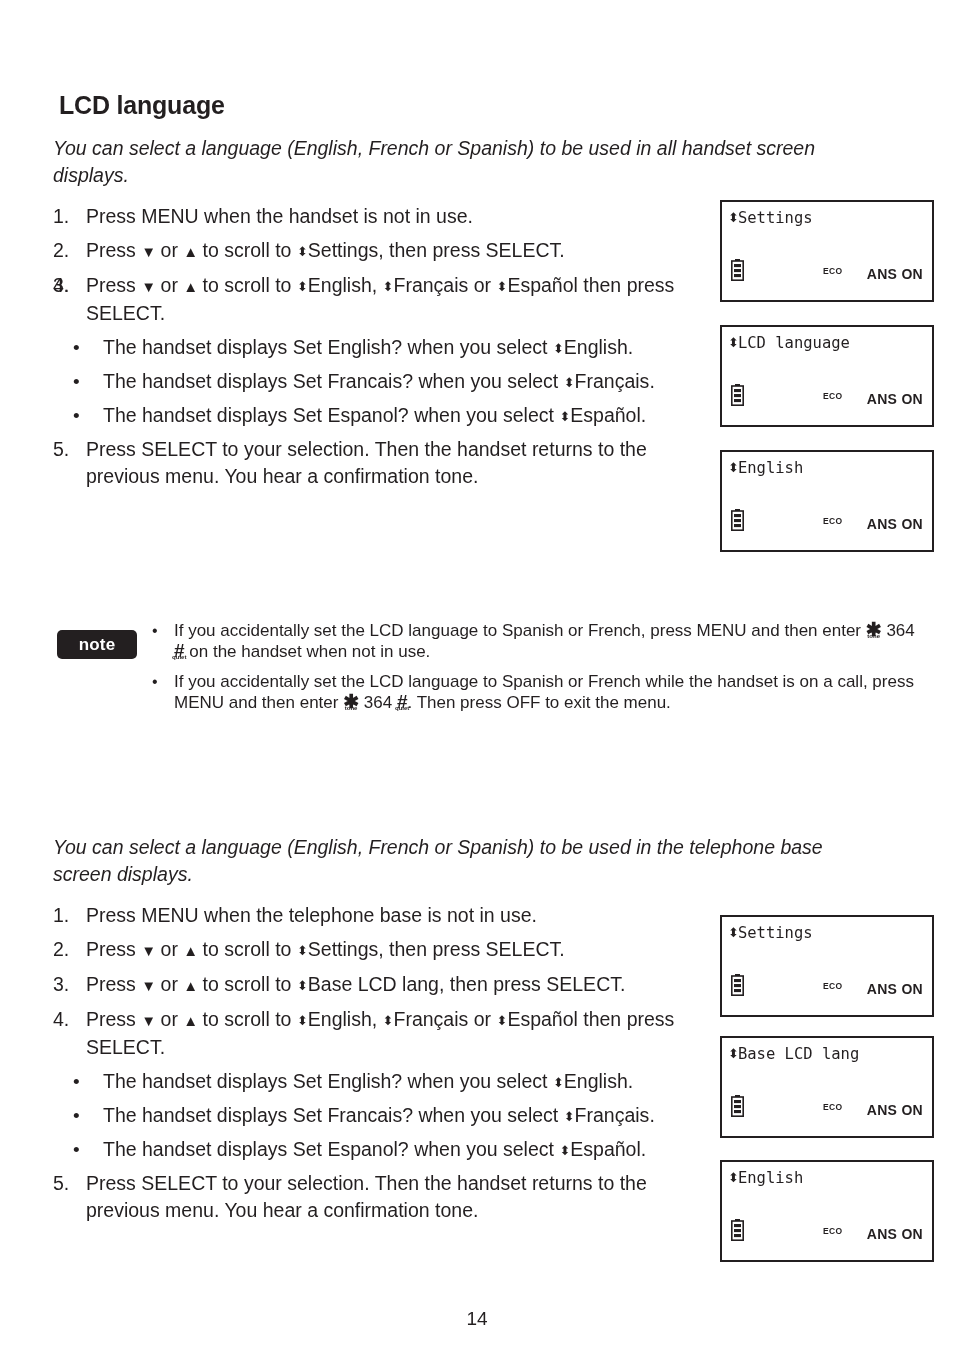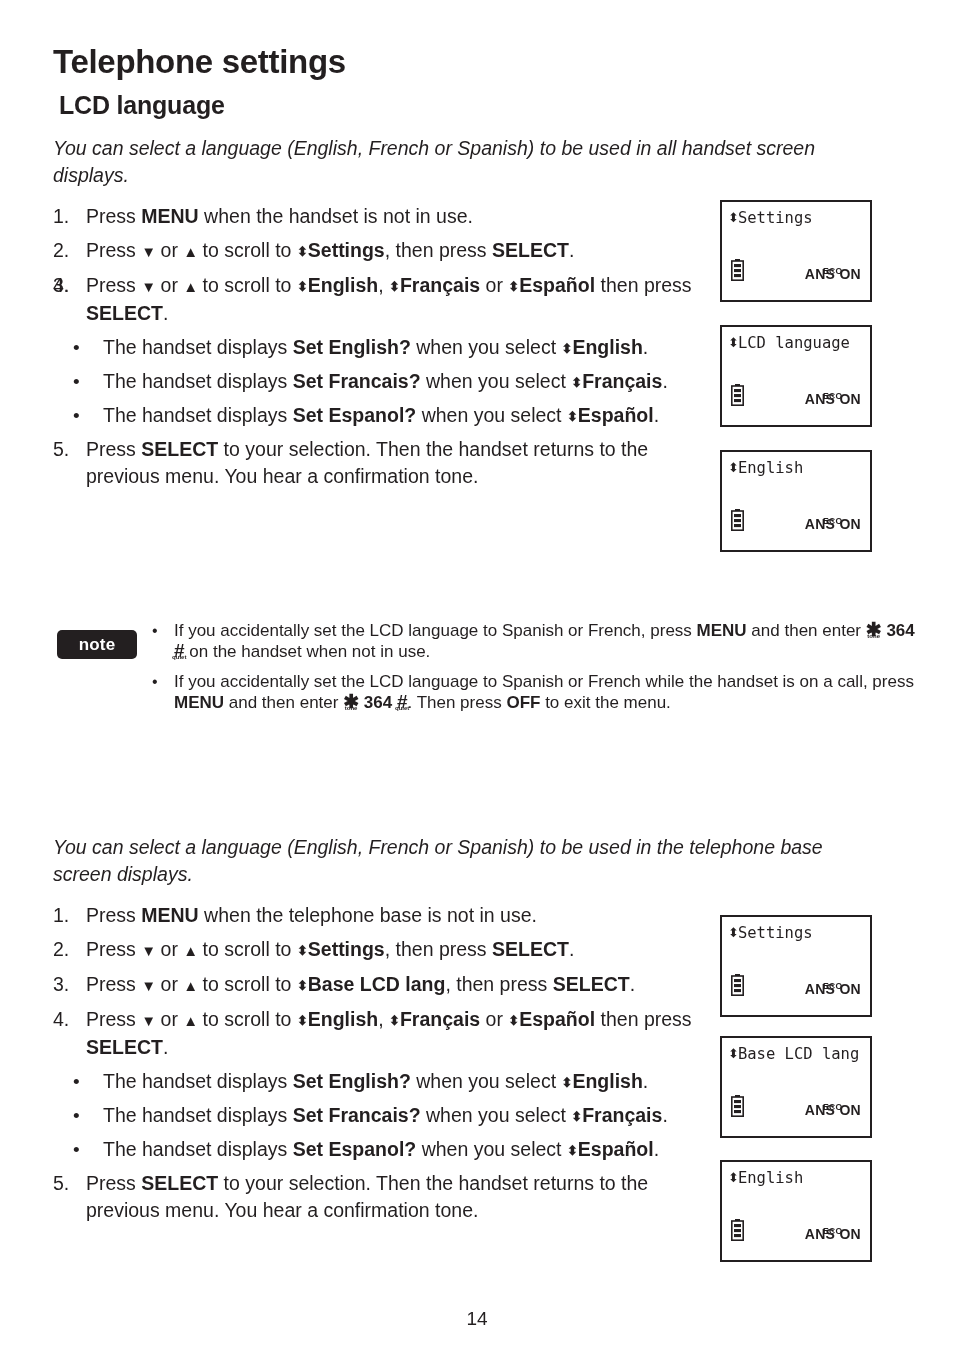--- a/index.html
+++ b/index.html
@@ -59,21 +59,21 @@
     position:relative;
     padding-left:36px;
     font-size:19.5px;line-height:27px;
     margin-bottom:6px;
     margin-left:14px;
   }
   .bullet .dot{
     position:absolute;left:6px;top:0px;
     font-size:19px;line-height:27px;
   }
-  b{font-weight:bold;}
+  b{font-weight:normal;}
   .arr{font-size:13px;vertical-align:1px;letter-spacing:0;}
   .updown{font-weight:bold;font-size:15px;vertical-align:0px;letter-spacing:-1px;}
 
   
   .note-wrap{position:absolute;left:53px;top:620px;width:860px;}
   .note-badge{
     position:absolute;left:4px;top:10px;
     width:80px;height:29px;
     background:#231f20;border-radius:5px;
     color:#ffffff;font-size:17px;font-weight:bold;
@@ -90,21 +90,21 @@
   .keysym{display:inline-block;position:relative;font-weight:bold;}
   .keysym .glyph{font-size:19px;font-weight:bold;line-height:1;}
   .keysym .sub{
     position:absolute;left:50%;transform:translateX(-50%);
     bottom:-6px;font-size:6px;font-weight:bold;white-space:nowrap;
   }
 
   
   .lcd{
     position:absolute;
-    width:152px;height:102px;
+    width:214px;height:102px;
     border:2.5px solid #231f20;
     background:#ffffff;
     box-sizing:border-box;
   }
   .lcd .title{
     position:absolute;left:6px;top:7px;
     font-family:"DejaVu Sans Mono", monospace;
     font-size:15.5px;
     letter-spacing:0px;
     color:#231f20;
@@ -142,21 +142,20 @@
   .pageno{
     position:absolute;left:0;top:1308px;width:954px;
     text-align:center;font-size:19px;color:#231f20;
   }
 </style>
 </head>
 <body>
 
 <div class="page">
 
-  <div class="h1">Telephone settings</div>
 
   <div class="h2" id="lcd-lang-heading">LCD language</div>
 
   <div class="intro" id="lcd-intro">You can select a language (English, French or Spanish) to be used in all handset screen displays.</div>
 
   <div class="steps" id="lcd-steps">
     <div class="step">
       <span class="num">1.</span>
       <span>Press <b>MENU</b> when the handset is not in use.</span>
     </div>

